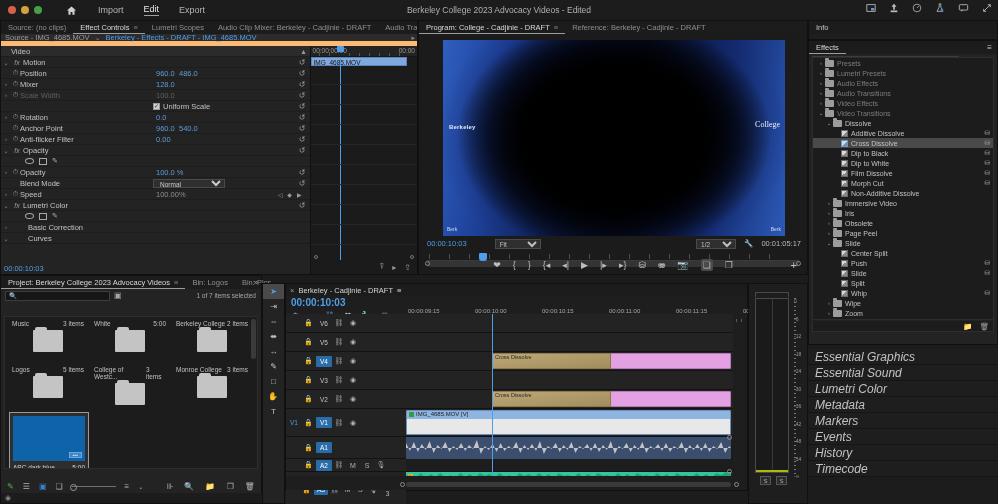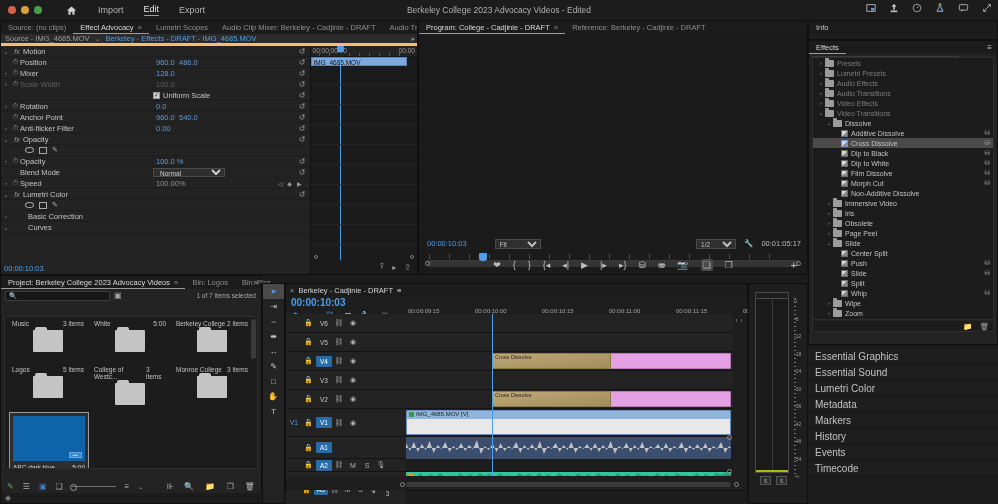--- a/index.html
+++ b/index.html
@@ -35,21 +35,21 @@
   .panel{ position:absolute; background:#1e1e1e; border:1px solid #101010; }
   .tabrow{ height:13px; background:#1c1c1c; display:flex; align-items:center; gap:0; overflow:hidden;}
   .tab{ font-size:7.5px; padding:0 7px; color:#8e8e8e; white-space:nowrap; height:13px; line-height:13px;}
   .tab.active{ color:#d8d8d8; border-bottom:1px solid #9c9c9c;}
   .tab .menu-ic{ display:inline-block; margin-left:4px; color:#7a7a7a;}
 
   
   #fx-panel{ left:0; top:20px; width:418px; height:255px; background:#232323;}
   .ec-head{
     height:12px; background:#2b2b2b; display:flex; align-items:center;
-    font-size:7.5px; border-bottom:3px solid #fdba74;
+    font-size:7.5px; border-bottom:5px solid #fdba74;
   }
   .ec-head .src{ padding-left:4px; color:#9a9a9a;}
   .ec-head .chev{ margin:0 5px; color:#8a8a8a; font-size:7px;}
   .ec-head .seq{ color:#4e9ee8;}
   .ec-head .arrow{ position:absolute; right:2px; color:#888; font-size:7px;}
   .ec-body{ position:relative; display:flex; height:calc(100% - 25px);}
   .ec-left{ width:310px; position:relative; background:#232323; overflow:hidden;}
   .ec-right{ width:108px; position:relative; background:#1b1b1b; border-left:1px solid #111;}
 
   .ec-row{ position:relative; height:11px; display:flex; align-items:center;
@@ -137,21 +137,21 @@
   .eitem .tri{ width:8px; text-align:center; color:#9a9a9a; font-size:5.5px;}
   .folder{ width:9px; height:7px; background:#9c9c9c; border-radius:1px; margin-right:3px; position:relative;}
   .folder::before{content:"";position:absolute;left:0;top:-2px;width:4px;height:2px;background:#9c9c9c;border-radius:1px 1px 0 0;}
   .ficon{ width:7px;height:7px;margin-right:3px;
           background:linear-gradient(135deg,#d8d8d8 0 50%, #8a8a8a 50% 100%); border:1px solid #6a6a6a;}
   .ficon.selic{ border:1px solid #5b9bd8;}
   .accel{ position:absolute; right:3px; color:#a4a4a4; font-size:6.5px;}
   .eff-foot{ position:absolute; left:3px; right:3px; bottom:12px; height:11px; display:flex; align-items:center; justify-content:flex-end; gap:7px; padding-right:4px; background:#1c1c1c; border:1px solid #2d2d2d; border-top:none; color:#a8a8a8; font-size:7.5px;}
 
   #accord{ position:absolute; left:808px; top:349px; width:190px; height:133px;}
-  .acc-row{ height:16px; line-height:16px; font-size:10px; color:#c2c2c2; padding-left:7px; border-bottom:1px solid #151515; background:#1e1e1e;}
+  .acc-row{ height:16px; line-height:16px; font-size:12px; color:#c2c2c2; padding-left:7px; border-bottom:1px solid #151515; background:#1e1e1e;font-style:italic;}
 
   
   #proj-panel{ left:0; top:275px; width:262px; height:229px; background:#232323;}
   .proj-tabs{ height:13px; display:flex; align-items:center; background:#1c1c1c; position:relative;}
   .proj-sub{ height:12px; display:flex; align-items:center; gap:4px; padding-left:4px; font-size:7.5px; color:#bdbdbd;}
   .pr-ic{ width:9px;height:8px;border:1px solid #8c8c8c; display:inline-block;}
   .proj-search{ height:13px; display:flex; align-items:center; gap:4px; padding:0 4px; position:relative;}
   .proj-search input{ width:105px; height:10px; background:#161616; border:1px solid #3c3c3c; color:#c8c8c8; font-size:6.5px; padding-left:11px; font-family:"Liberation Sans",sans-serif;}
   .sel-count{ position:absolute; right:5px; font-size:6.5px; color:#a8a8a8;}
   .bin-area{ position:absolute; left:3px; right:3px; top:40px; bottom:34px; background:#1c1c1c; border:1px solid #2d2d2d; overflow:hidden;}
@@ -282,37 +282,42 @@
         <svg width="10" height="10" viewBox="0 0 12 12">
             <path d="M2 10 L10 2 M7 2 H10 V5 M5 10 H2 V7" stroke="#c0c0c0" fill="none"></path>
           </svg></span>
     </div>
   </div>
 
   <div class="panel" id="fx-panel">
     <div class="tabrow">
       <div class="tab">Source: (no clips)</div>
       <div class="tab active">
-        <span>Effect Advocacy</span><span class="menu-ic">≡</span>
+        <span>Effect Controls</span><span class="menu-ic">≡</span>
       </div>
       <div class="tab">Lumetri Scopes</div>
       <div class="tab">Audio Clip Mixer: Berkeley - Cadjinie - DRAFT</div>
       <div class="tab">Audio Track Mixer: Berkeley - Cadjinie - DRAFT</div>
     </div>
 
     <div class="ec-head">
       <span class="src">Source - IMG_4685.MOV</span>
       <span class="chev">⌄</span>
       <span class="seq">Berkeley - Effects - DRAFT - IMG_4685.MOV</span>
       <span class="arrow">▸</span>
     </div>
 
     <div class="ec-body">
 
       <div class="ec-left">
+        <div class="ec-row hdr">
+          <span class="tw">&nbsp;</span>
+            <span class="lbl">Video</span>
+          <span class="reset">▴</span>
+        </div>
 
         <div class="ec-row">
           <span class="tw">⌄</span>
             <span class="fx">fx</span>
           <span class="lbl">Motion</span>
           <span class="reset">↺</span>
           </div>
 
         <div class="ec-row">
           <span class="tw"></span>
@@ -480,20 +485,28 @@
   </div>
 
   <div class="panel" id="prog-panel">
     <div class="tabrow">
       <div class="tab active">
         <span>Program: College - Cadjinie - DRAFT</span><span class="menu-ic">≡</span>
       </div>
       <div class="tab">Reference: Berkeley - Cadjinie - DRAFT</div>
     </div>
 
+    <div class="prog-video">
+      <div class="vign"></div>
+      <div class="vign2"></div>
+      <div class="logo-l">Berkeley</div>
+      <div class="logo-r">College</div>
+      <div class="logo-bl">Berk</div>
+      <div class="logo-br">Berk</div>
+    </div>
 
     <div class="prog-bar">
       <span class="tc">00:00:10:03</span>
       <select class="fitsel">
         <option>Fit</option>
       </select>
       <span class="prog-right">
         <select class="ressel">
           <option>1/2</option>
         </select>
@@ -743,22 +756,22 @@
       <span>🗑</span>
     </div>
   </div>
 
   <div id="accord">
       <div class="acc-row">Essential Graphics</div>
       <div class="acc-row">Essential Sound</div>
       <div class="acc-row">Lumetri Color</div>
       <div class="acc-row">Metadata</div>
       <div class="acc-row">Markers</div>
+      <div class="acc-row">Events</div>
       <div class="acc-row">History</div>
-      <div class="acc-row">Events</div>
       <div class="acc-row">Timecode</div>
     </div>
 
   <div class="panel" id="proj-panel">
     <div class="proj-tabs">
       <div class="tab active">
         <span>Project: Berkeley College 2023 Advocacy Videos</span><span class="menu-ic">≡</span>
       </div>
       <div class="tab">Bin: Logos</div>
       <div class="tab">Bin: Pics</div>

